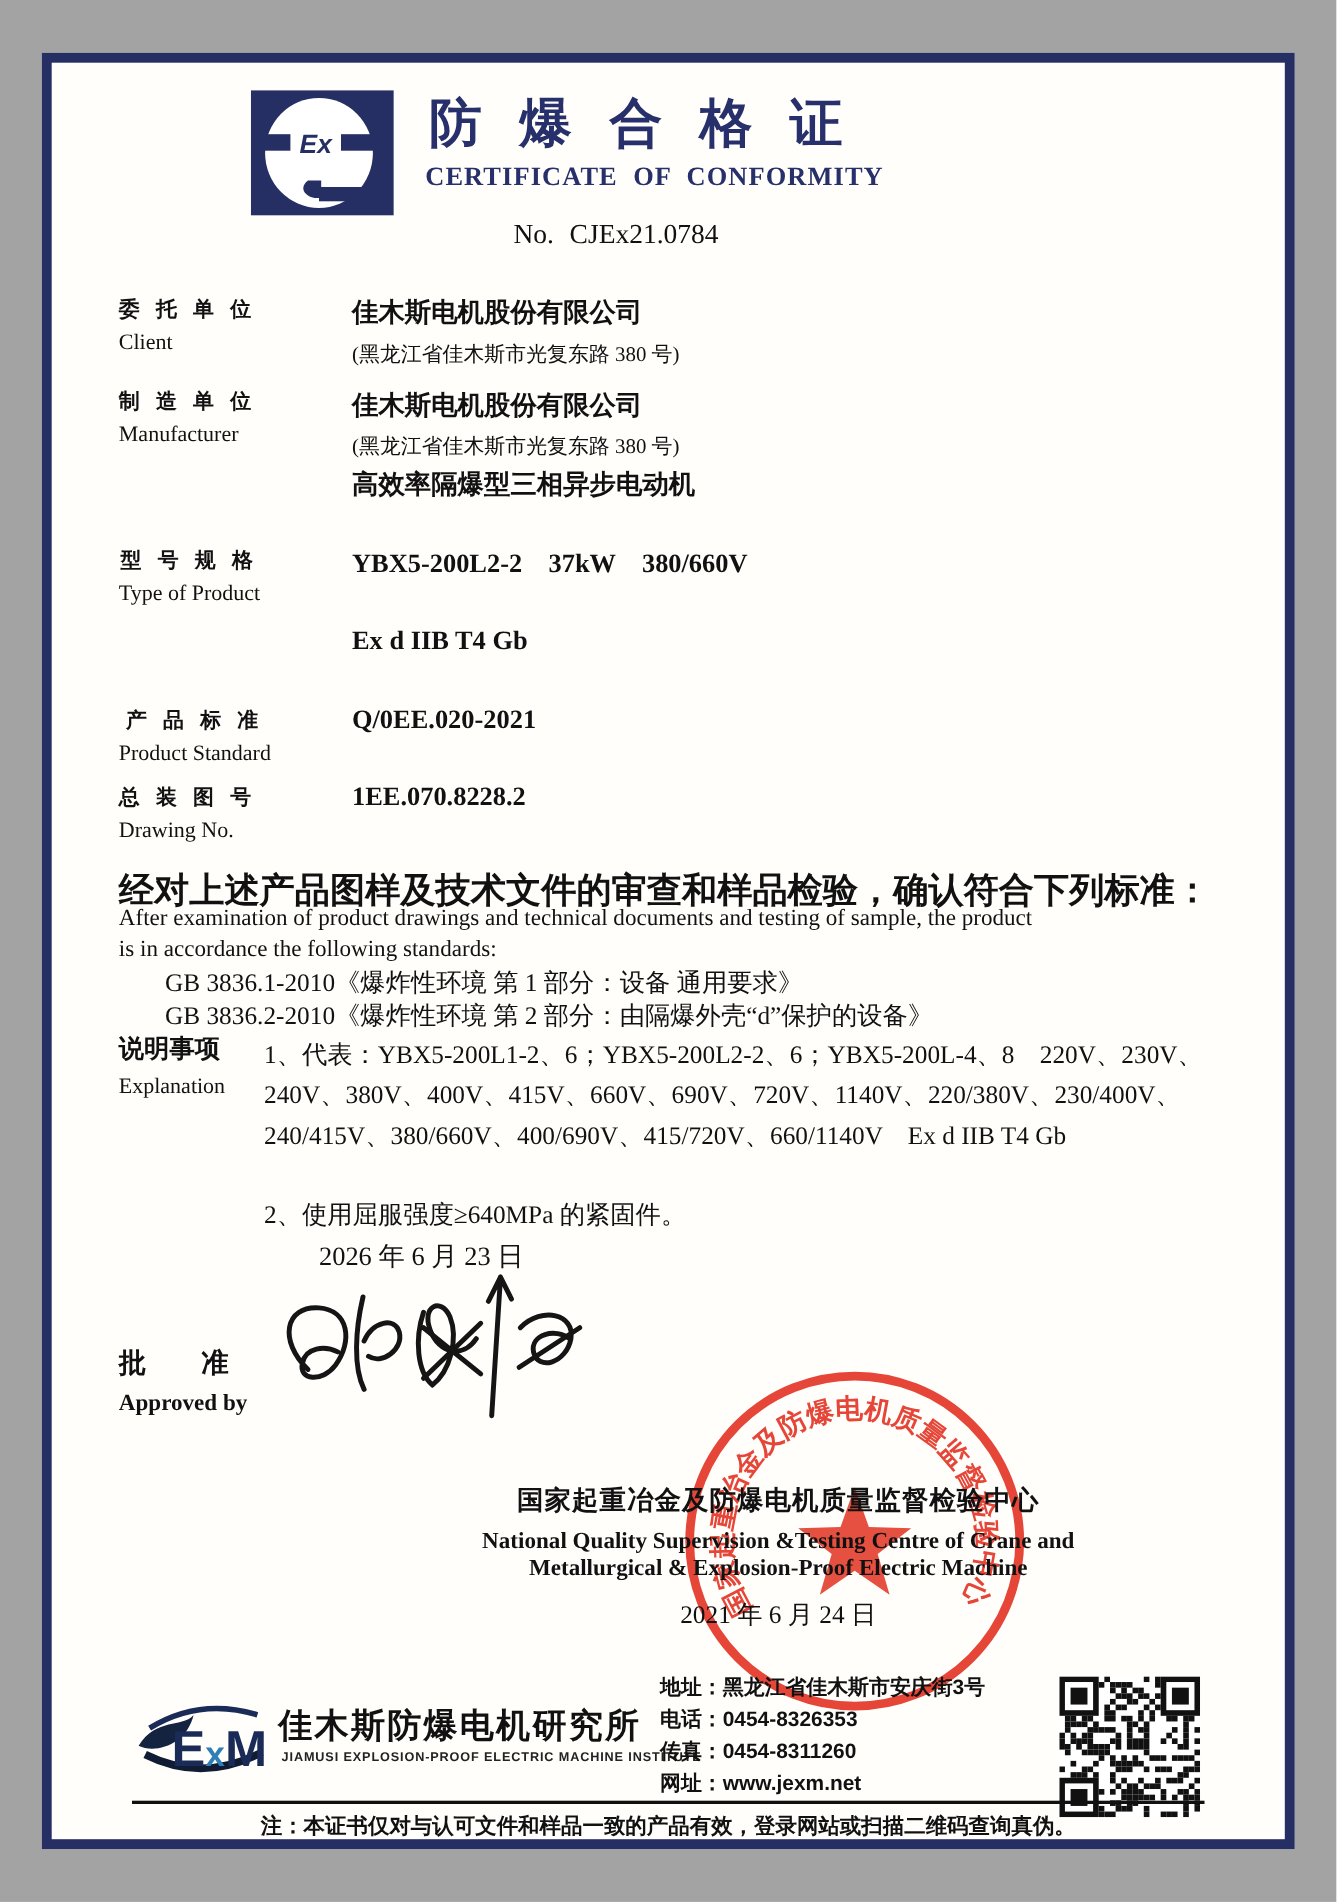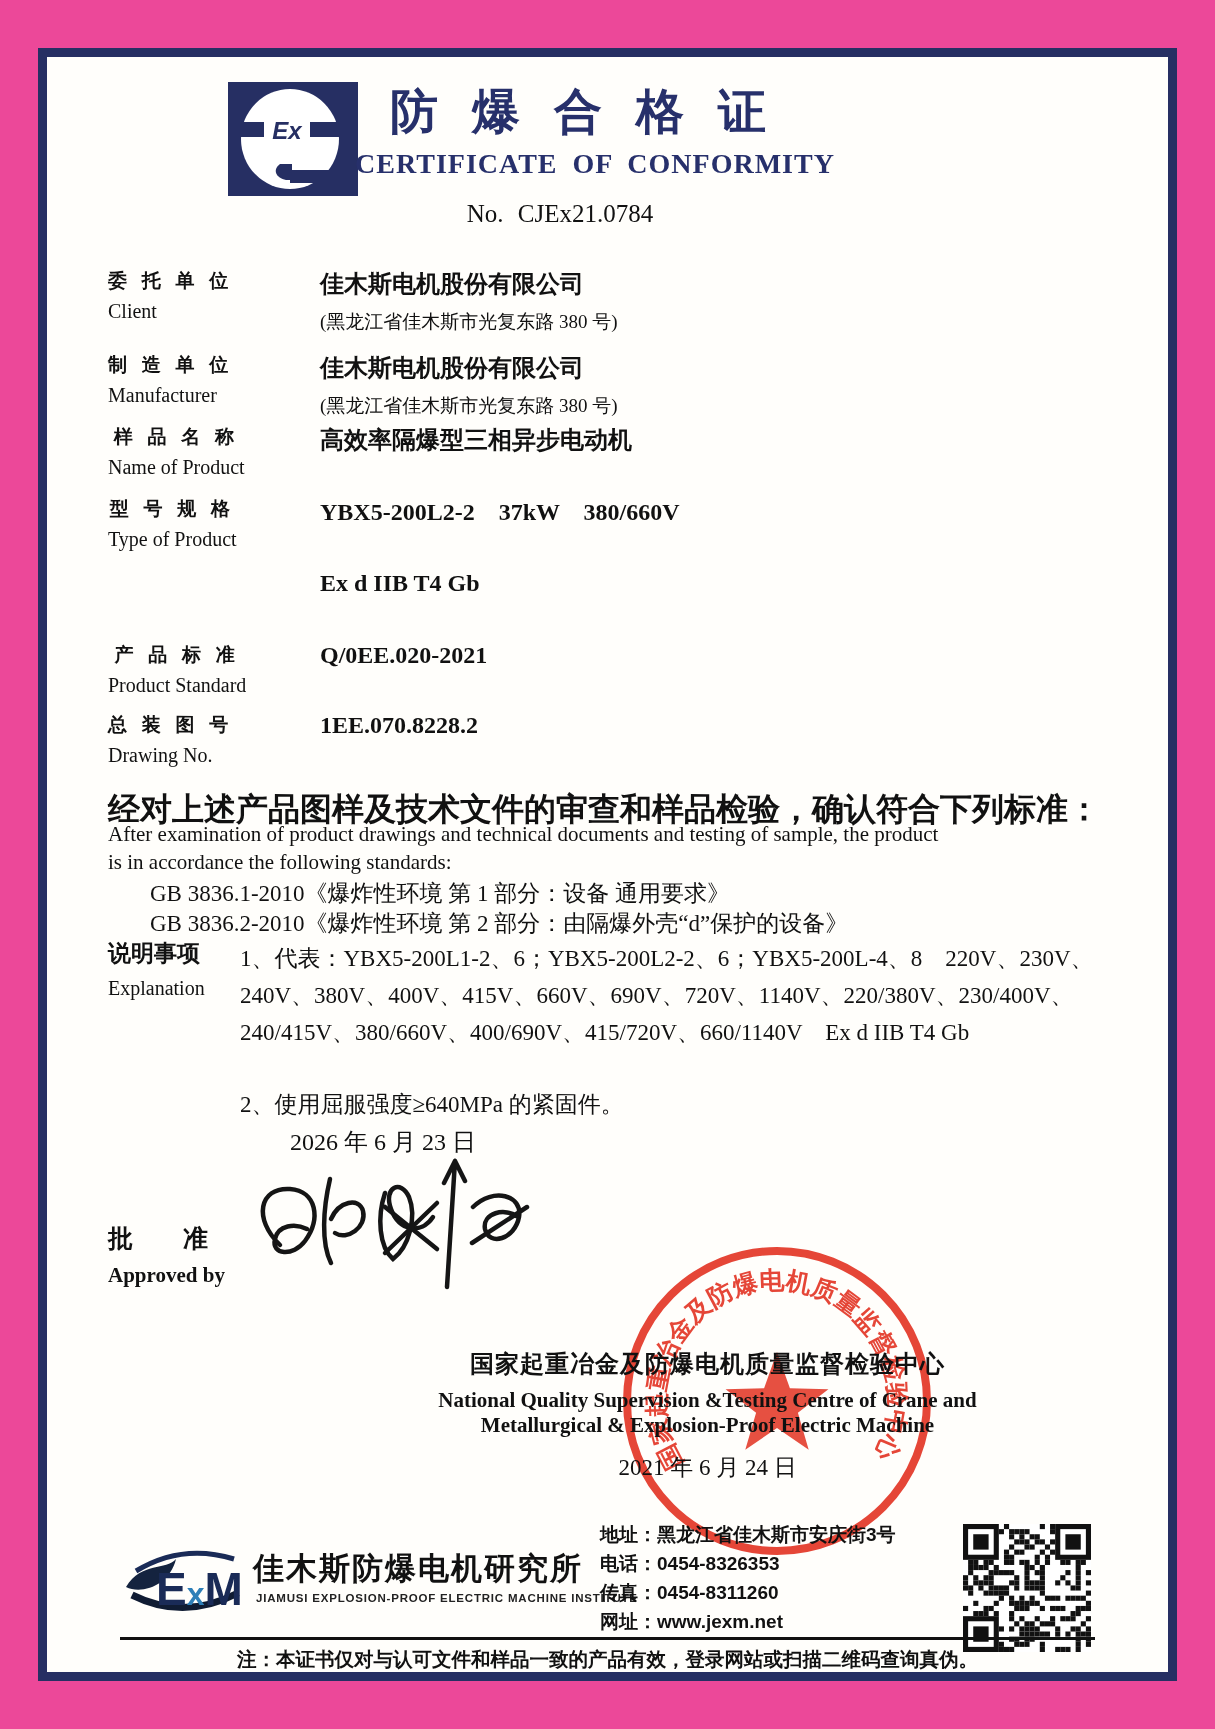--- a/index.html
+++ b/index.html
@@ -1,23 +1,23 @@
 <!DOCTYPE html>
 <html><head>
 <meta charset="utf-8">
 <style>
   html,body{margin:0;padding:0;background:#f6f4ea;}
-  .page{position:relative;width:1215px;height:1729px;background:#ec4899;overflow:hidden;
+  .page{position:relative;width:1215px;height:1729px;background:#a3a3a3;overflow:hidden;
         font-family:"Liberation Serif","DejaVu Serif",serif;color:#111;}
   .frame{position:absolute;left:38px;top:48px;width:1139px;height:1633px;
          border:9px solid #262f63;box-sizing:border-box;background:#fffefb;}
   .abs{position:absolute;}
   .navy{color:#27306b;}
   .title-cn{font-size:48px;font-weight:bold;letter-spacing:34px;text-align:center;white-space:nowrap;}
-  .title-en{font-size:28px;font-weight:bold;letter-spacing:1px;word-spacing:7px;text-align:center;}
+  .title-en{font-size:24px;font-weight:bold;letter-spacing:1px;word-spacing:7px;text-align:center;}
   .certno{font-size:25px;text-align:center;word-spacing:8px;}
   .flabel{font-size:19px;font-weight:bold;letter-spacing:5px;white-space:nowrap;text-align:center;}
   .flabel-en{font-size:20px;margin-top:6px;letter-spacing:0;font-weight:normal;}
   .fvalue{font-size:24px;font-weight:600;white-space:nowrap;}
   .fnote{font-size:19px;font-weight:normal;margin-top:9px;white-space:nowrap;}
   .stmt-cn{font-size:32px;font-weight:bold;white-space:nowrap;}
   .stmt-en{font-size:21px;white-space:nowrap;}
   .std{font-size:23px;white-space:nowrap;}
   .expl{font-size:23px;line-height:37px;}
   .sig-svg,.stamp-svg{pointer-events:none;}
@@ -65,24 +65,20 @@
 
   <div class="abs" style="left:108px;top:352px;">
     <div class="flabel">制 造 单 位</div>
     <div class="flabel-en">Manufacturer</div>
   </div>
   <div class="abs" style="left:320px;top:352px;">
     <div class="fvalue">佳木斯电机股份有限公司</div>
     <div class="fnote">(黑龙江省佳木斯市光复东路 380 号)</div>
   </div>
 
-  <div class="abs" style="left:108px;top:424px;">
-    <div class="flabel">样 品 名 称</div>
-    <div class="flabel-en">Name of Product</div>
-  </div>
   <div class="abs" style="left:320px;top:424px;">
     <div class="fvalue">高效率隔爆型三相异步电动机</div>
   </div>
 
   <div class="abs" style="left:108px;top:496px;">
     <div class="flabel">型 号 规 格</div>
     <div class="flabel-en">Type of Product</div>
   </div>
   <div class="abs" style="left:320px;top:496px;">
     <div class="fvalue">YBX5-200L2-2　37kW　380/660V</div>

